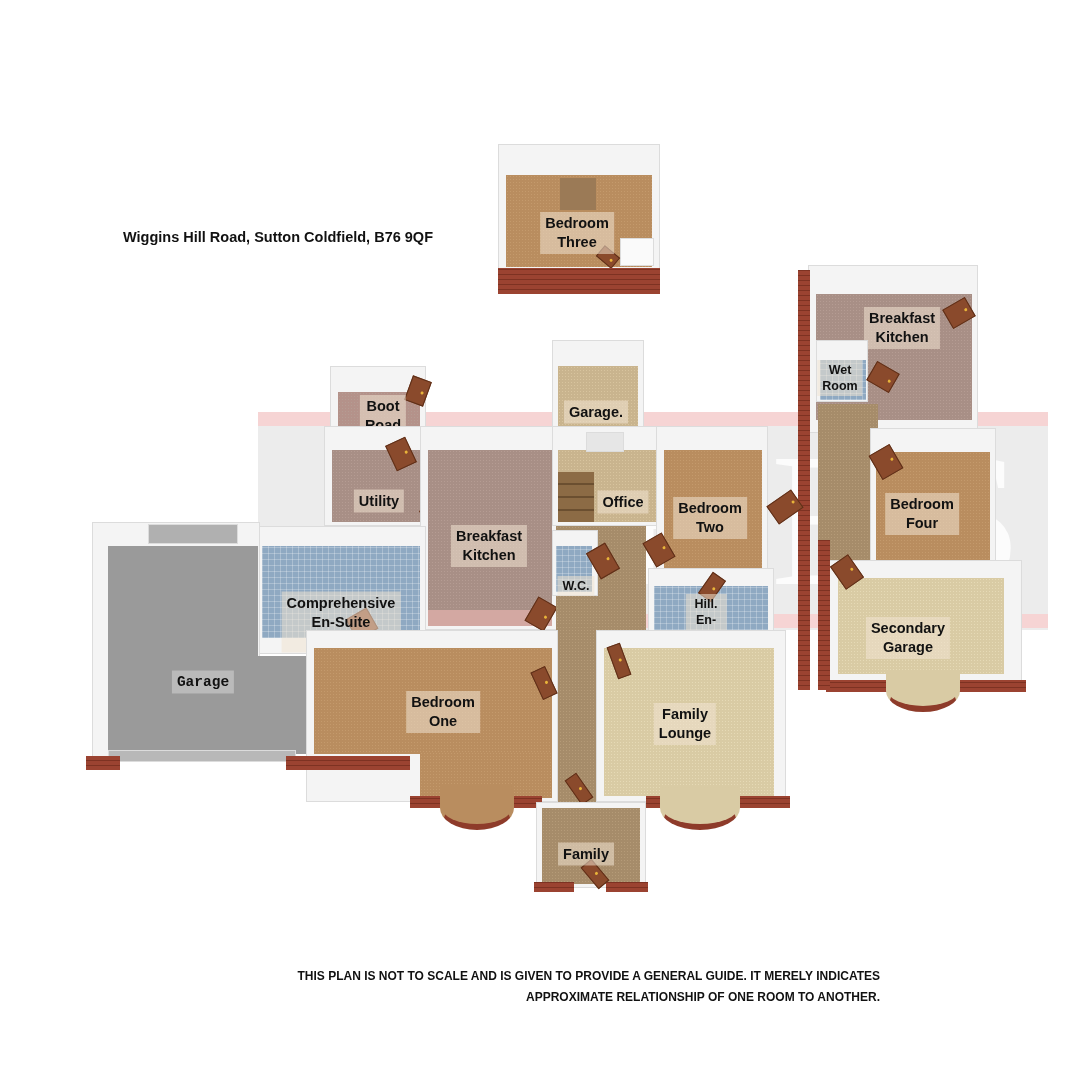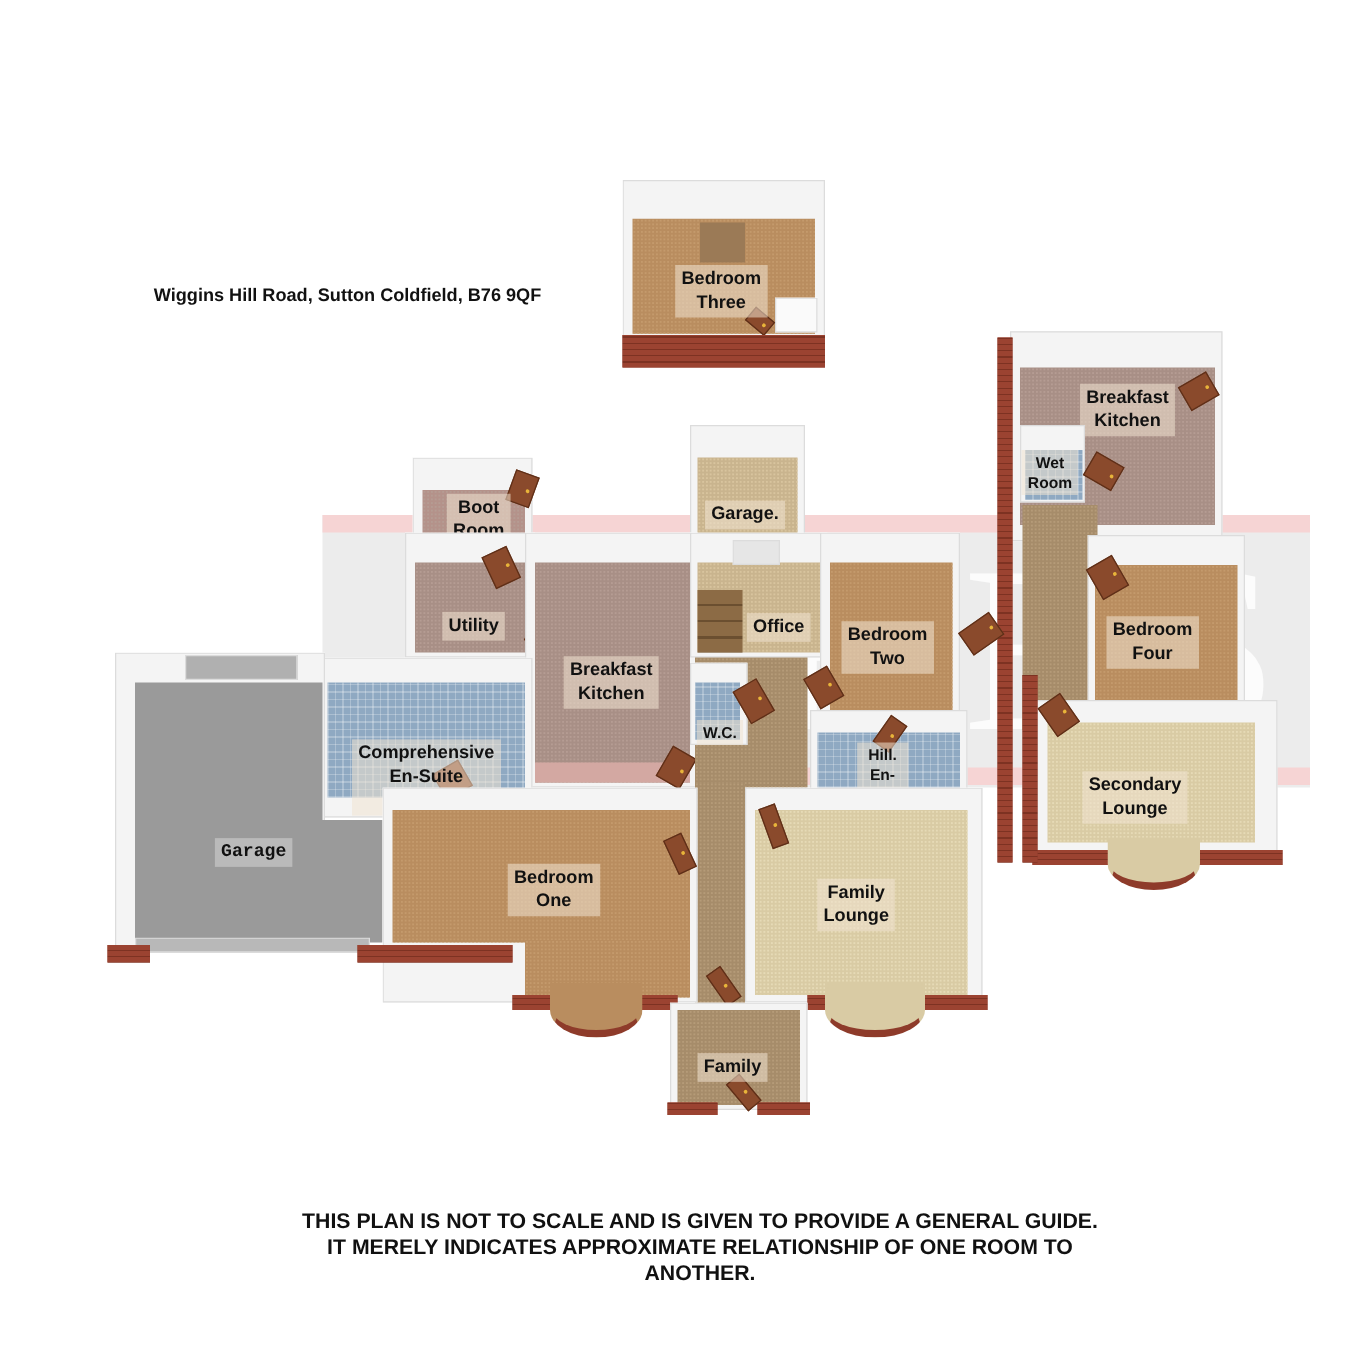--- a/index.html
+++ b/index.html
@@ -6,21 +6,21 @@
   html, body { width: 1088px; height: 1080px; background: #ffffff; overflow: hidden; }
   body { position: relative; font-family: "Liberation Sans", sans-serif; }
 
   .address {
     position: absolute; left: 123px; top: 229px;
     font-size: 14.5px; font-weight: bold; color: #111;
     white-space: nowrap;
   }
   .disclaimer {
     position: absolute; left: 240px; top: 966px; width: 640px;
-    text-align: center; font-size: 17px; font-weight: bold; color: #111;
+    text-align: right; font-size: 12px; font-weight: bold; color: #111;
     line-height: 21px; text-transform: uppercase;
   }
 
   
   .wm-band {
     position: absolute; left: 258px; top: 412px; width: 790px; height: 218px;
     background: #ececec;
   }
   .wm-stripe-top {
     position: absolute; left: 258px; top: 412px; width: 790px; height: 14px;
@@ -122,21 +122,21 @@
 Room</div>
 </div>
 
 <div class="floor carpet-hall" style="left:818px;top:404px;width:60px;height:180px;"></div>
 
 <div class="room">
   <div class="wall" style="left:330px;top:366px;width:96px;height:66px;"></div>
   <div class="floor carpet-pink" style="left:338px;top:392px;width:82px;height:40px;background-color:#b4928a;"></div>
   <div class="door" style="left:408px;top:378px;width:20px;height:26px;transform:rotate(20deg);"></div>
   <div class="label" style="left:383px;top:416px;">Boot
-Room</div>
+Road</div>
 </div>
 
 <div class="room">
   <div class="wall" style="left:552px;top:340px;width:92px;height:90px;"></div>
   <div class="floor carpet-beige" style="left:558px;top:366px;width:80px;height:62px;"></div>
   <div class="label" style="left:596px;top:412px;">Garage.</div>
 </div>
 
 <div class="room">
   <div class="wall" style="left:324px;top:426px;width:104px;height:100px;"></div>
@@ -208,21 +208,21 @@
 </div>
 
 <div class="room">
   <div class="wall" style="left:826px;top:560px;width:196px;height:124px;"></div>
   <div class="floor carpet-cream" style="left:838px;top:578px;width:166px;height:96px;"></div>
   <div class="door" style="left:836px;top:558px;width:22px;height:28px;transform:rotate(-35deg);"></div>
   <div class="brick" style="left:826px;top:680px;width:200px;height:12px;"></div>
   <div class="brick" style="left:818px;top:540px;width:12px;height:150px;"></div>
   <div class="bay" style="left:886px;top:670px;width:74px;height:42px;background:#d9cba4;"></div>
   <div class="label" style="left:908px;top:638px;">Secondary
-Lounge</div>
+Garage</div>
 </div>
 
 <div class="room">
   <div class="wall" style="left:92px;top:522px;width:168px;height:236px;"></div>
   <div class="floor garage-floor" style="left:108px;top:546px;width:150px;height:208px;"></div>
   <div class="floor garage-floor" style="left:250px;top:656px;width:56px;height:98px;"></div>
   <div class="wall" style="left:148px;top:524px;width:90px;height:20px;background:#b0b0b0;"></div>
   <div class="wall" style="left:108px;top:750px;width:188px;height:12px;background:#b8b8b8;"></div>
   <div class="brick" style="left:86px;top:756px;width:34px;height:14px;"></div>
   <div class="label grey" style="left:203px;top:682px;">Garage</div>

